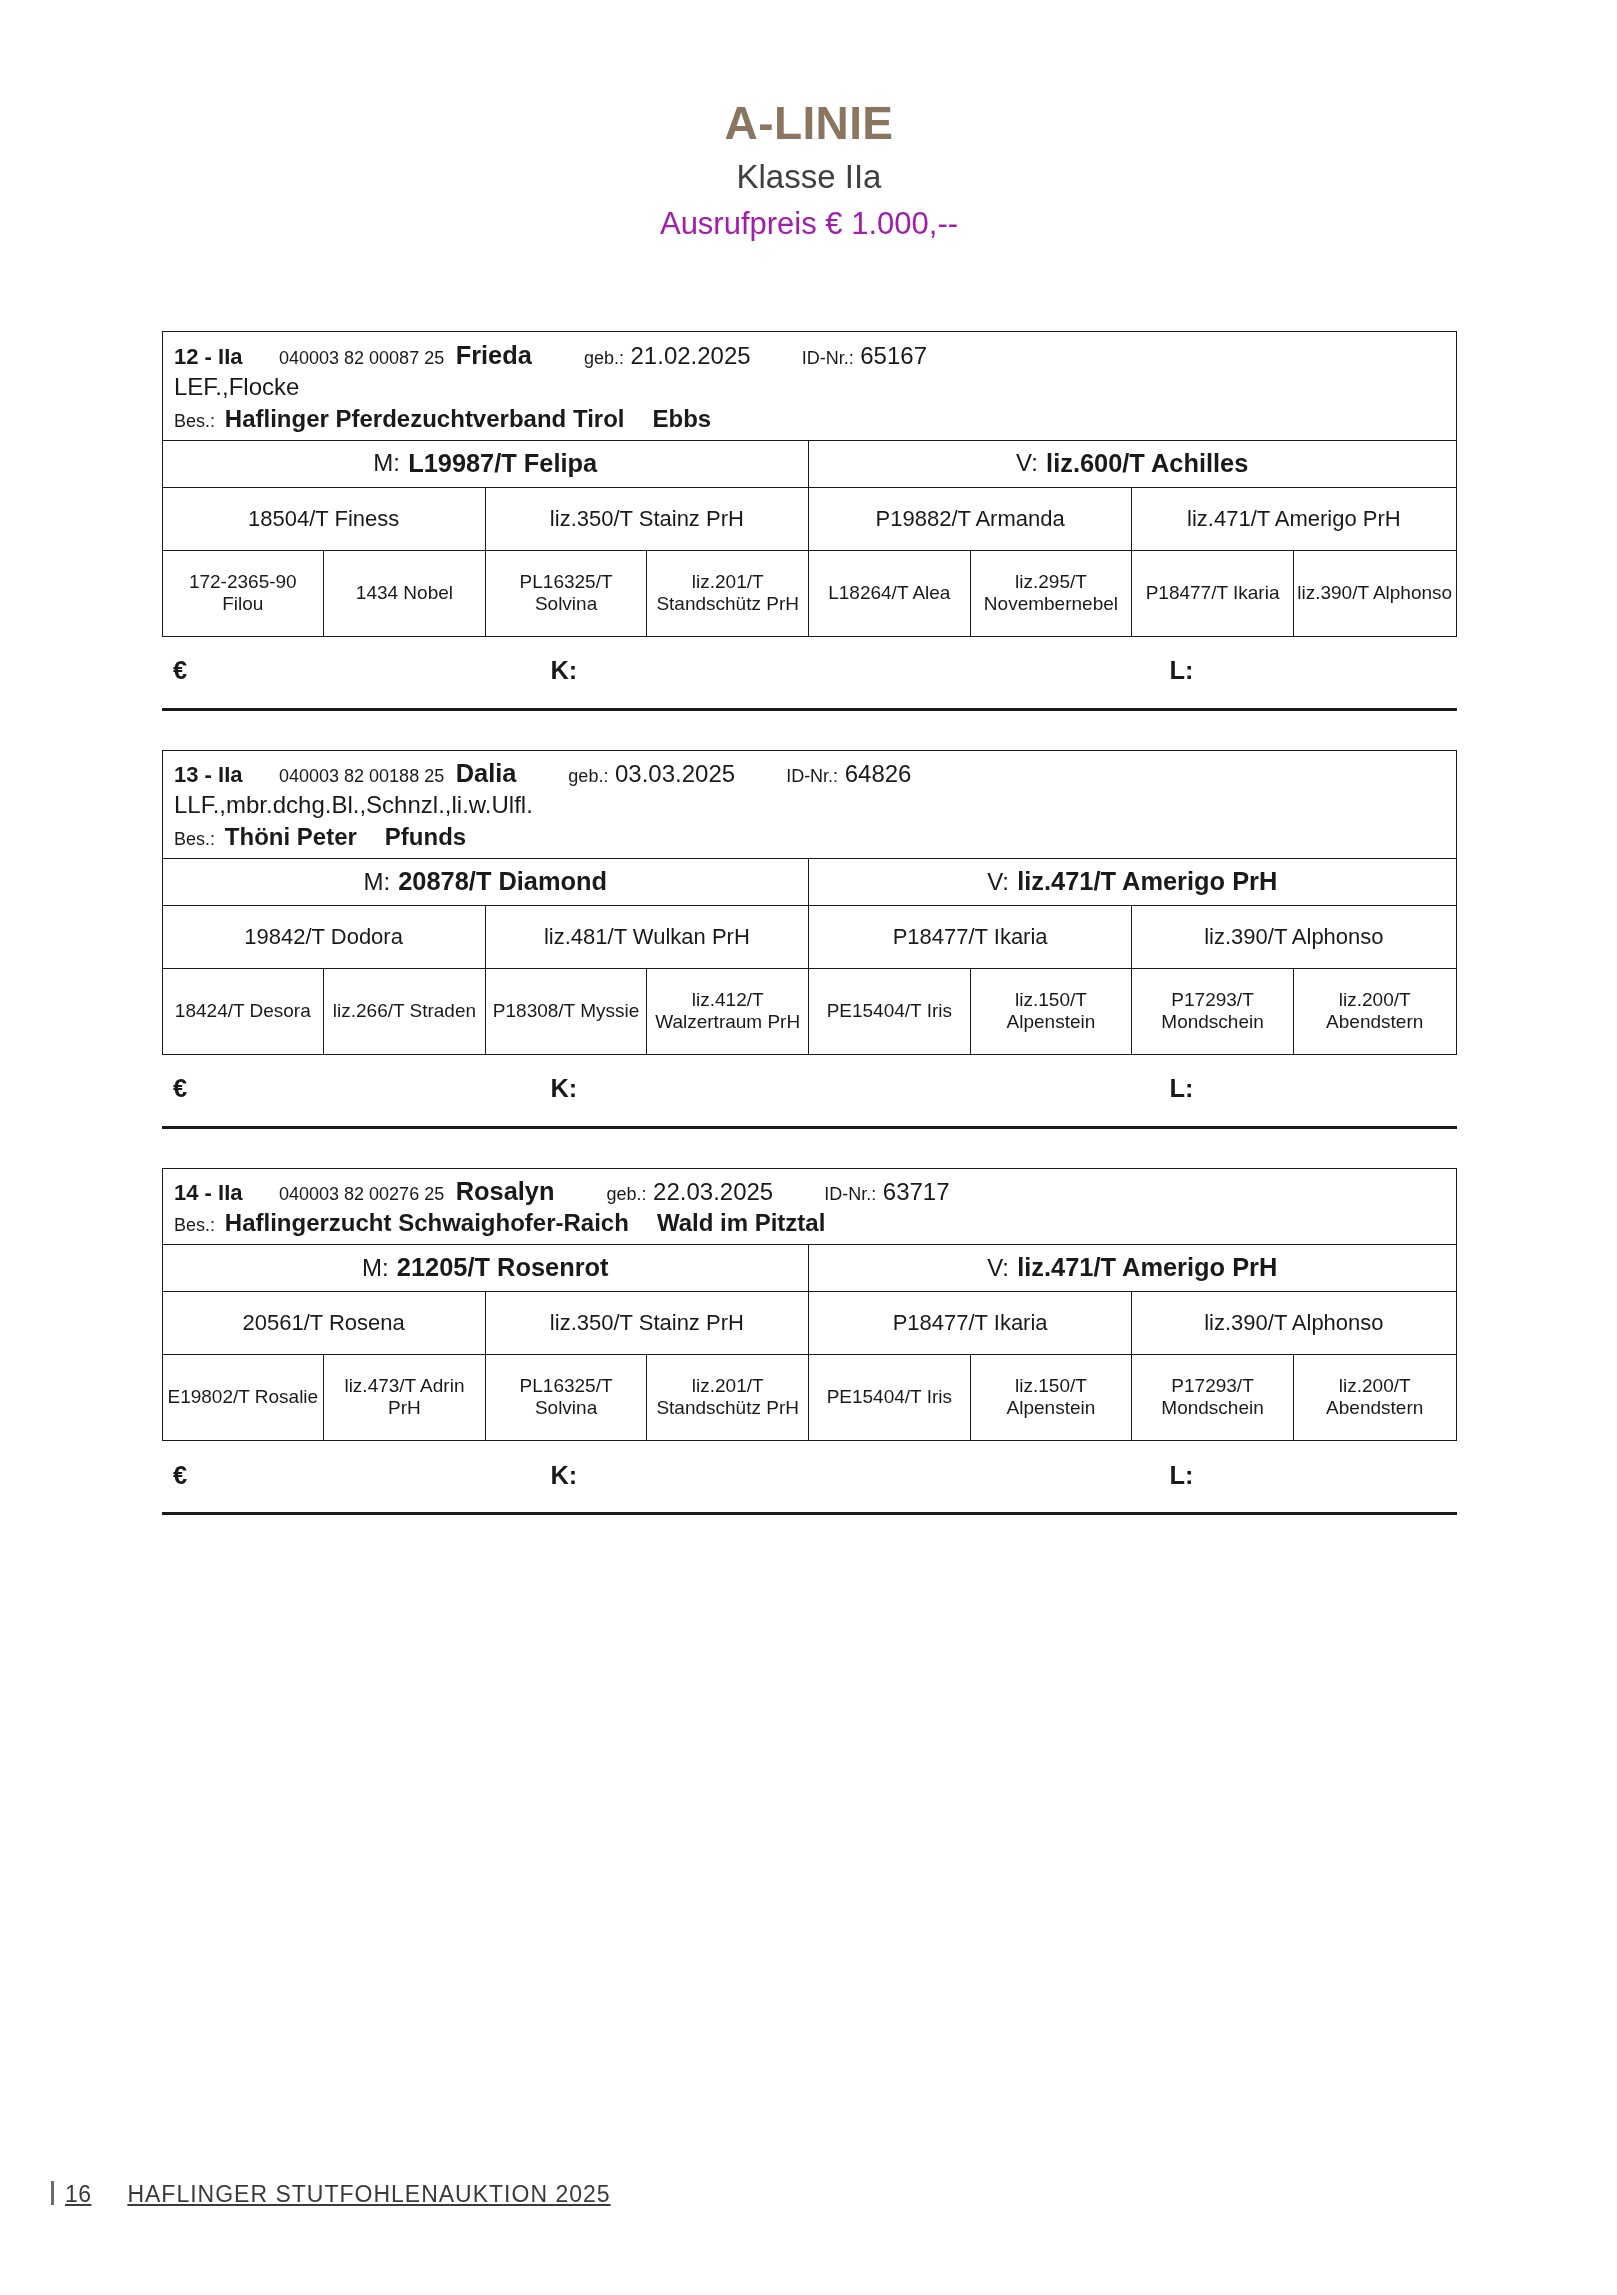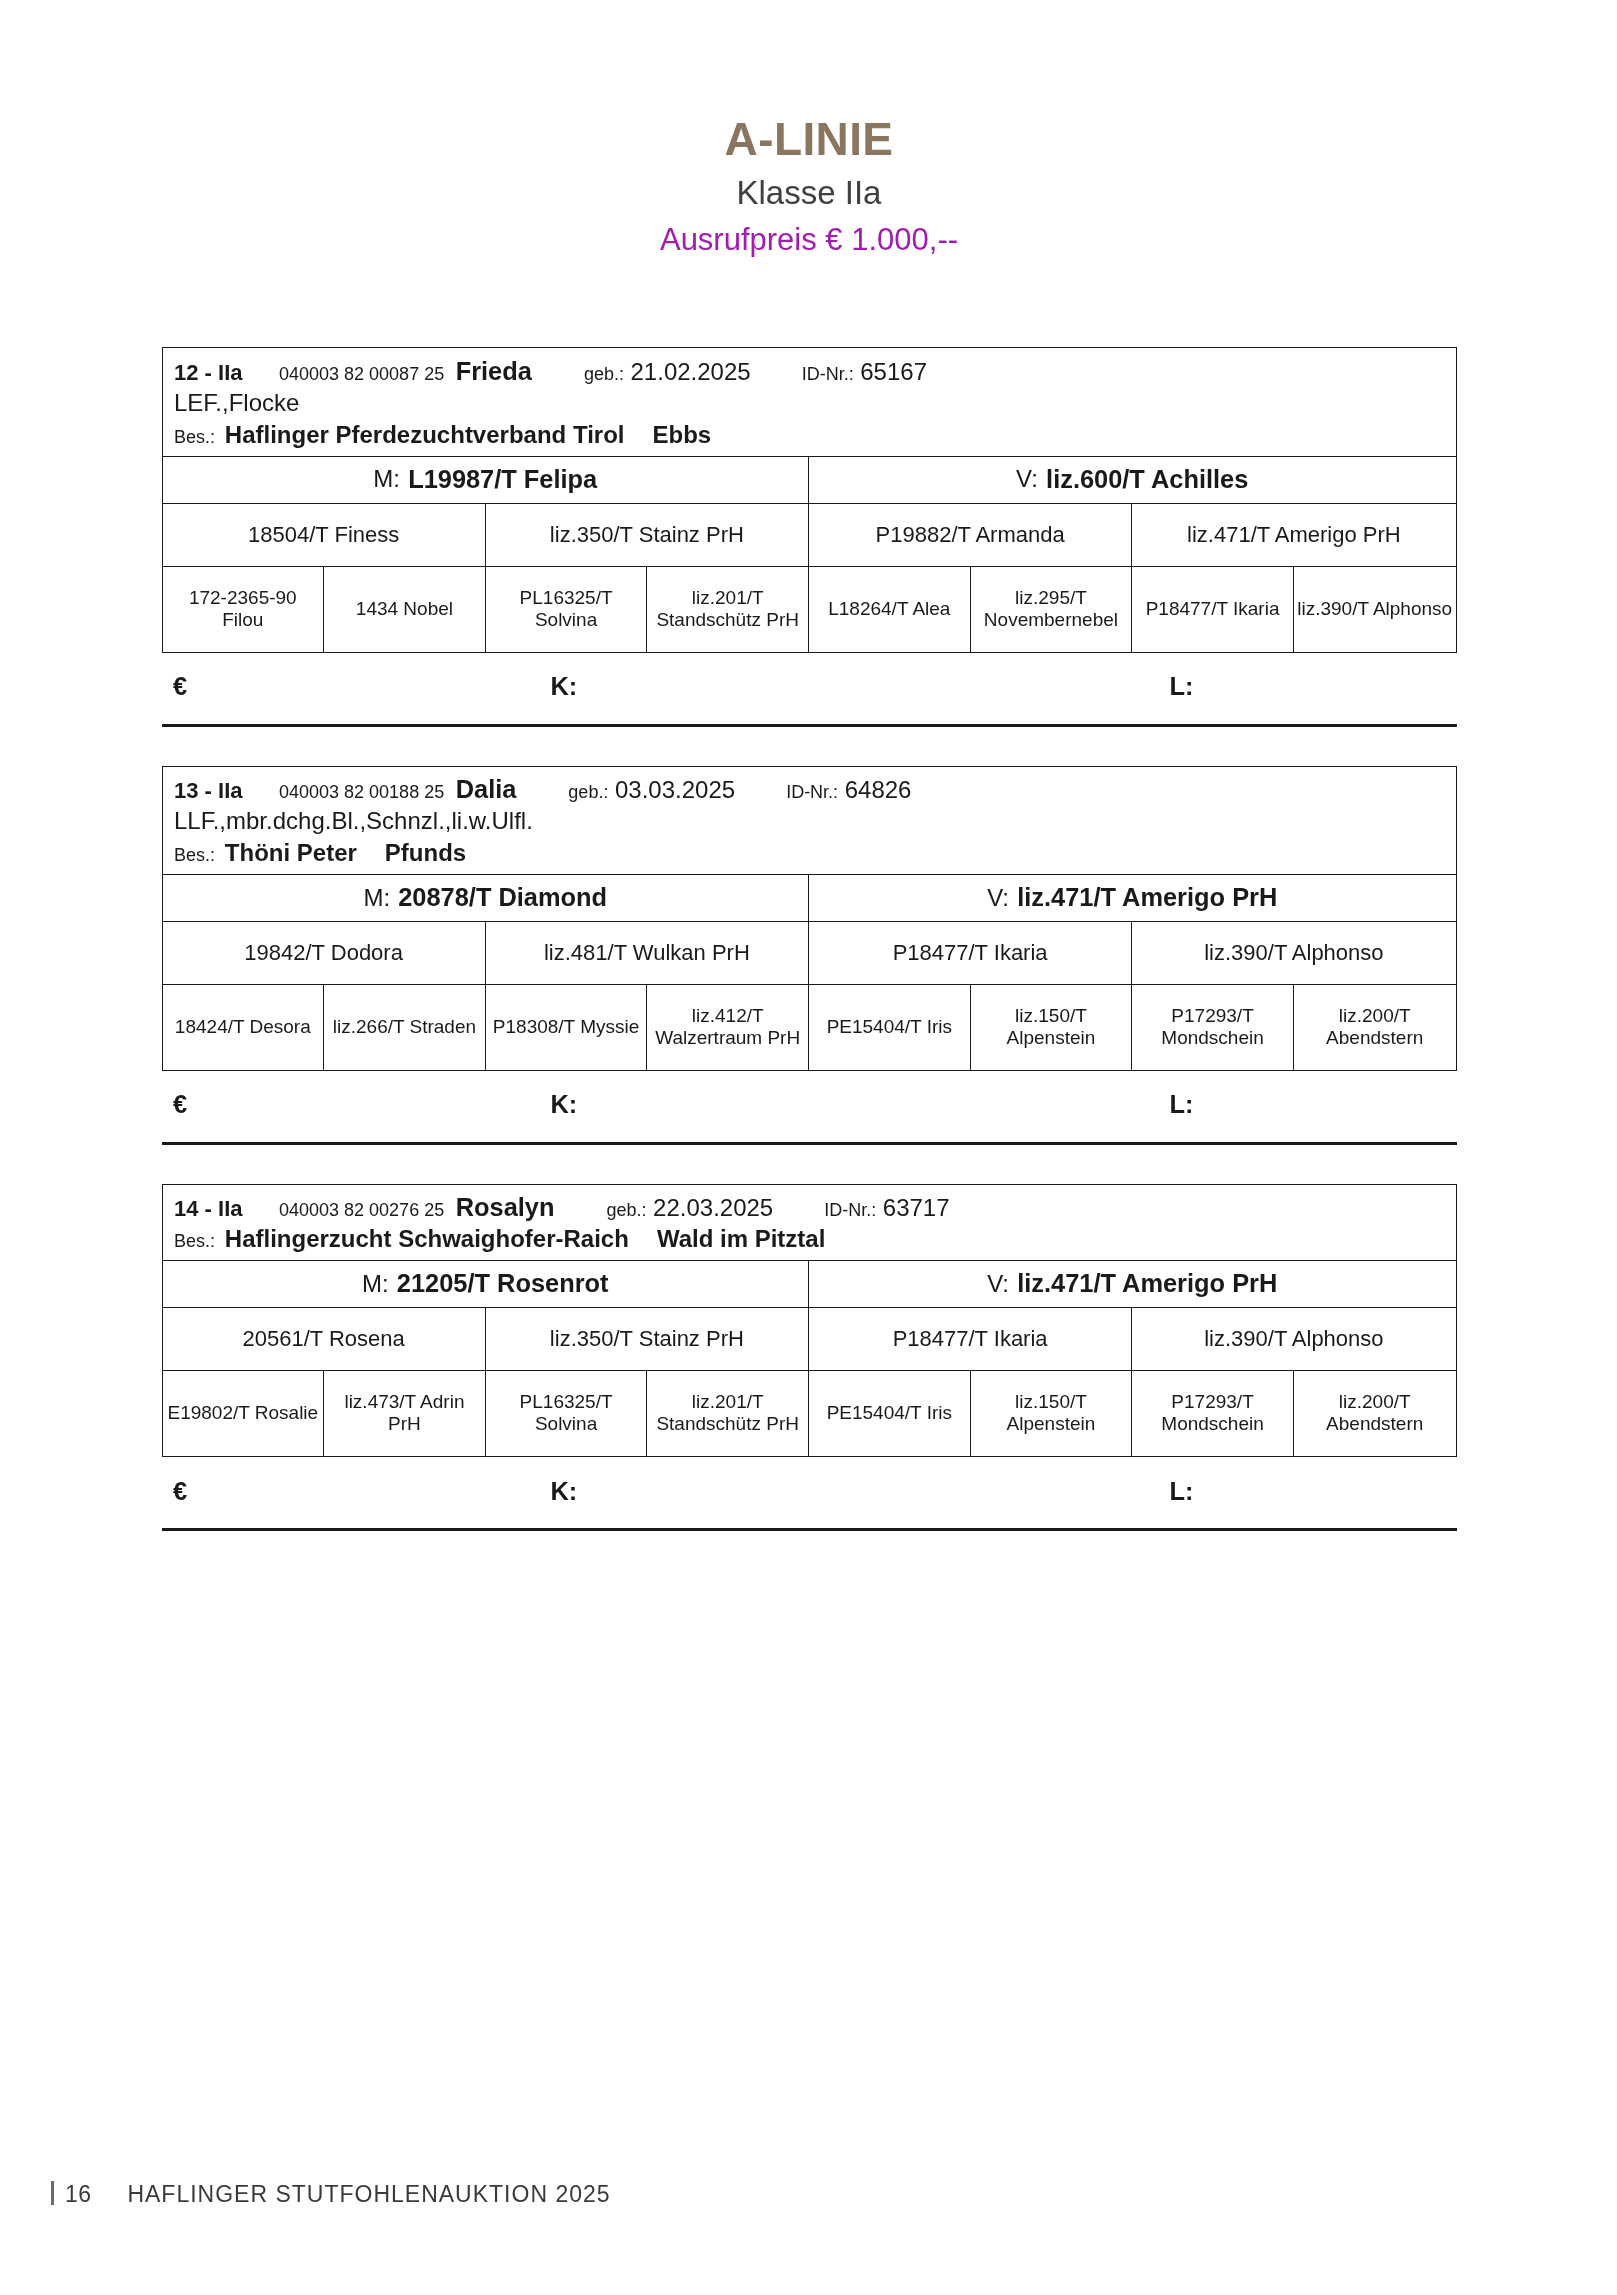--- a/index.html
+++ b/index.html
@@ -13,21 +13,21 @@
     font-family: "Liberation Sans", sans-serif;
     color: #1a1a1a;
     position: relative;
     overflow: hidden;
   }
   .page {
     width: 1618px;
     height: 2295px;
     position: relative;
     box-sizing: border-box;
-    padding: 16px;
+    padding: 0;
   }
 
   
   .doc-header {
     text-align: center;
     padding-top: 97px;
   }
   .doc-title {
     font-size: 46px;
     font-weight: bold;
@@ -203,20 +203,21 @@
   }
 
   
   .doc-footer {
     position: absolute;
     left: 51px;
     bottom: 87px;
     display: flex;
     align-items: baseline;
     color: #3a3a3a;
+    text-decoration: underline;
   }
   .footer-bar {
     display: inline-block;
     width: 2.5px;
     height: 24.6px;
     background: #6b6b6b;
     margin-right: 11.5px;
     position: relative;
     top: 3.3px;
   }

